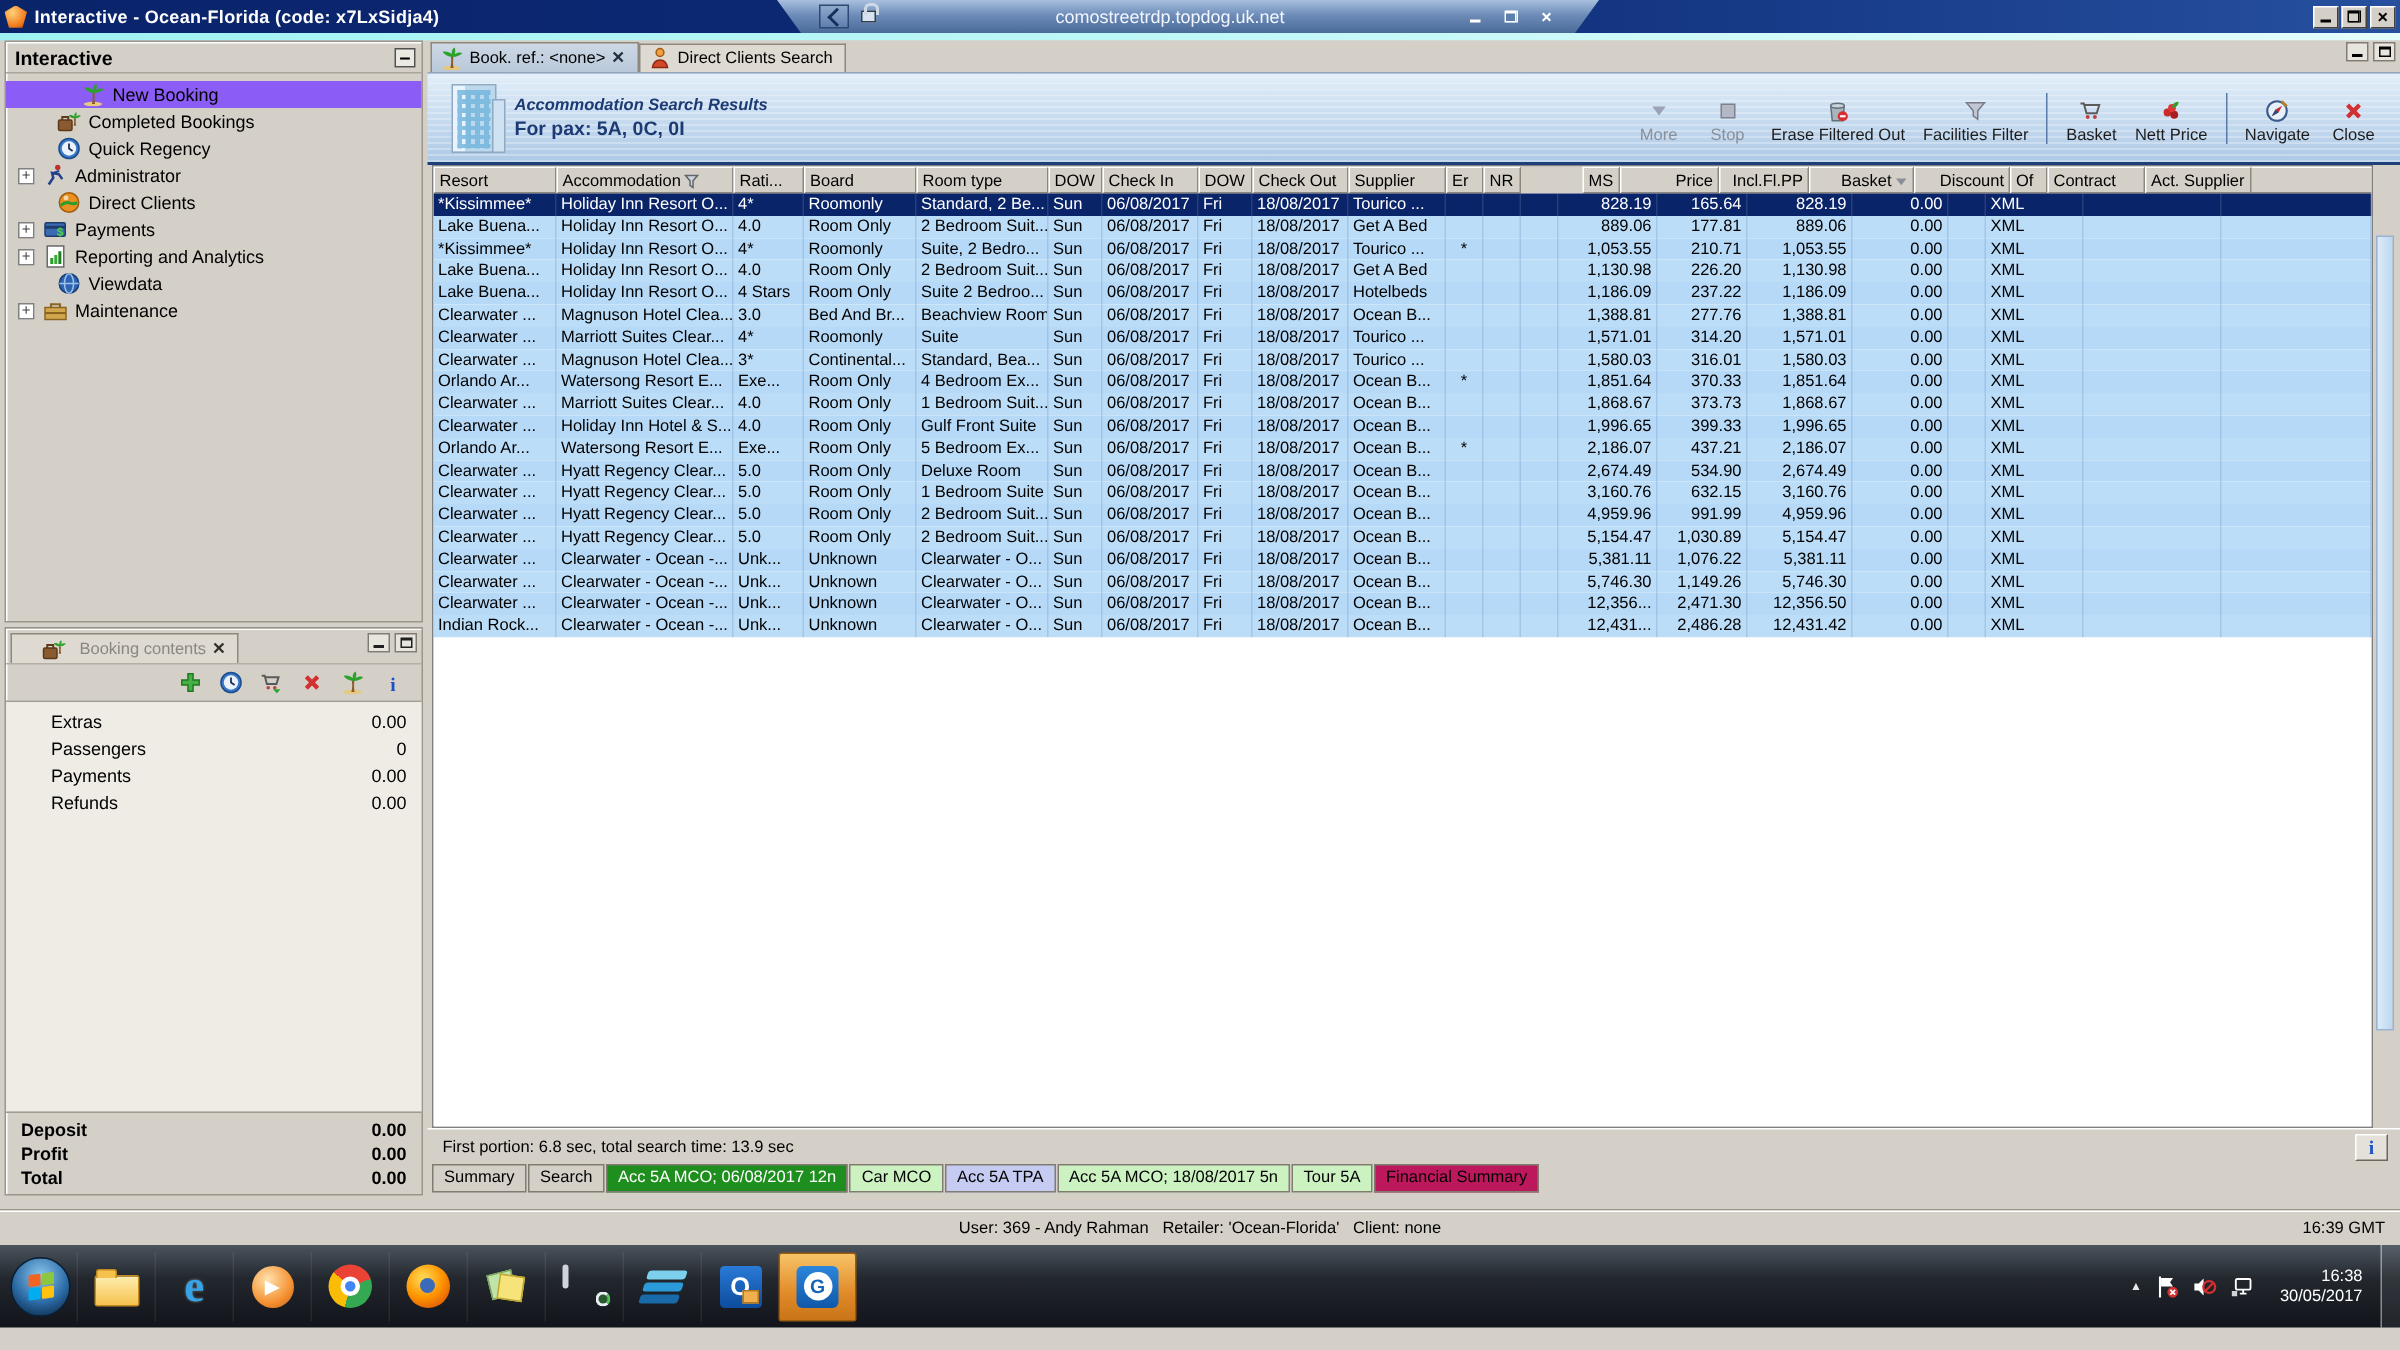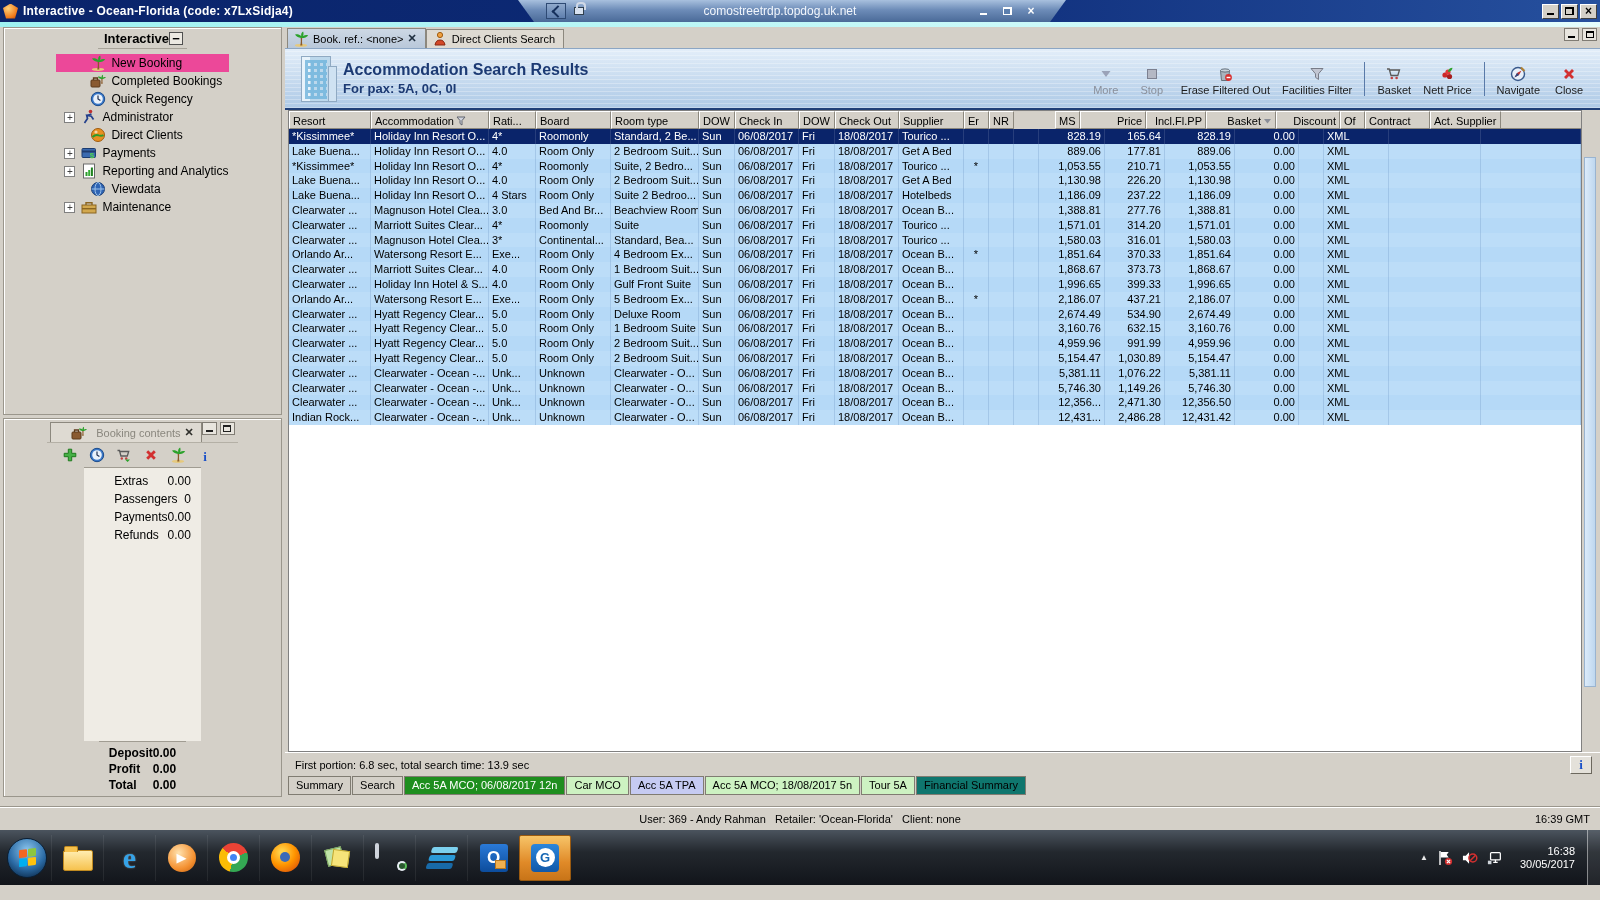--- a/index.html
+++ b/index.html
@@ -34,28 +34,28 @@
   .rdp-btn { display:flex; align-items:center; justify-content:center; width:14px; height:14px; }
 
   
   .menubar { height:15px; background:#c9f6f6; display:flex; align-items:center; padding-left:6px; gap:2px; }
   .menu-item { padding:0 9px; }
   .cyanstrip { height:5px; background:linear-gradient(90deg,#9df2f2,#e4fdfd); }
 
   
   .bodyrow { height:780px; display:flex; }
   .leftcol { width:283px; display:flex; flex-direction:column; padding:0 1px 10px 3px; }
-  .panel { border:1px solid #9a968c; background:#d4d0c8; box-shadow:inset 1px 1px 0 #fff;align-items:center; }
+  .panel { border:1px solid #9a968c; background:#d4d0c8; box-shadow:inset 1px 1px 0 #fff; }
 
   .ipanel { height:388px; display:flex; flex-direction:column; }
   .ipanel-hd { height:21px; display:flex; align-items:center; padding:0 4px 0 6px; font-weight:bold; font-size:13px; border-bottom:1px solid #a8a49a; }
   .collapse-btn { margin-left:auto; width:14px; height:13px; border:1px solid #505050; background:#ece9e2; display:flex; align-items:center; justify-content:center; font-weight:bold; line-height:9px; }
   .tree { padding-top:5px; }
   .tree-item { height:18px; display:flex; align-items:center; font-size:12px; }
-  .tree-item.selected { background:#ec4899; }
+  .tree-item.selected { background:#8b5cf6;padding-left:16px; }
   .expand-box { width:11px; height:11px; border:1px solid #808080; background:#fff; margin-left:8px; font-size:10px; line-height:9px; text-align:center; color:#404040; flex:none; }
   .expand-spacer { width:13px; margin-left:8px; flex:none; }
   .ticon { width:17px; height:16px; margin:0 5px 0 12px; flex:none; display:flex; align-items:center; justify-content:center; }
   .tree-item .ticon { margin-left:12px; }
   .tree-item.haschild .ticon { margin-left:5px; }
 
   .bpanel { flex:1; margin-top:3px; display:flex; flex-direction:column; }
   .bp-tabrow { height:24px; display:flex; align-items:flex-end; padding:2px 3px 0 3px; border-bottom:1px solid #b4b0a6; }
   .bp-tab { height:20px; background:#dedad2; border:1px solid #8c887e; border-bottom:none; display:flex; align-items:center; gap:4px; padding:0 7px; color:#8a877e; }
   .bp-tab .x { color:#30302c; font-weight:bold; font-size:11px; }
@@ -76,21 +76,21 @@
   .mtab.inactive { background:#dedad2; height:19px; }
   .mtab .x { font-weight:bold; color:#203040; }
   .panelbtns { margin-left:auto; display:flex; gap:3px; padding:1px 3px 0 0; align-self:flex-start; }
 
   .headerband { height:62px; background:linear-gradient(#e3eef9,#adc9e6); position:relative; display:flex; align-items:center; border-top:1px solid #8ca6c4; border-bottom:2px solid #1f3f78; }
   .headerband:before { content:''; position:absolute; inset:0; background:repeating-linear-gradient(0deg, rgba(255,255,255,.28) 0 1px, transparent 1px 4px); pointer-events:none; }
   .building { width:30px; height:46px; margin:0 12px 0 16px; background:linear-gradient(90deg,#e8f3fb 0 8px,#bcd8ec 8px); border:1px solid #8fa9c2; position:relative; flex:none; }
   .building:before { content:''; position:absolute; inset:3px 3px 2px 3px; background:repeating-linear-gradient(0deg,#6fb4dd 0 3px,transparent 3px 6px), repeating-linear-gradient(90deg,#6fb4dd 0 3px,transparent 3px 6px); opacity:.8; }
   .building:after { content:''; position:absolute; right:-7px; bottom:-1px; width:7px; height:34px; background:#cfe2f2; border:1px solid #8fa9c2; }
   .hb-titles { display:flex; flex-direction:column; gap:2px; z-index:1; }
-  .hb-title { font-size:16px; font-weight:bold; color:#1c3a73; }
+  .hb-title { font-size:11px; font-weight:bold; color:#1c3a73;font-style:italic; }
   .hb-sub { font-size:13px; font-weight:bold; color:#1c3a73; }
   .hb-toolbar { margin-left:auto; display:flex; align-items:center; gap:12px; padding-right:14px; z-index:1; }
   .tool-btn { display:flex; flex-direction:column; align-items:center; gap:2px; min-width:34px; }
   .tool-btn .tico { height:20px; display:flex; align-items:flex-end; justify-content:center; }
   .tool-btn .tlbl { font-size:11px; color:#1c1c1c; white-space:nowrap; }
   .tool-btn.disabled .tlbl { color:#8a8f9a; }
   .tool-sep { width:1px; height:34px; background:#5a7aa8; }
 
   .results-label { padding:5px 0 4px 6px; font-weight:bold; font-size:12px; }
 
@@ -112,21 +112,21 @@
   .right-strip { position:absolute; right:4px; top:130px; bottom:120px; width:12px; background:linear-gradient(90deg,#dcebfa,#bed7ef); border:1px solid #9ab4d0; }
 
   .portionstrip { height:24px; background:#d4d0c8; border-top:1px solid #fff; display:flex; align-items:center; padding:0 8px 0 10px; flex:none; }
   .ibtn { margin-left:auto; width:22px; height:18px; background:#e4e1da; border:1px solid; border-color:#fff #6c685e #6c685e #fff; display:flex; align-items:center; justify-content:center; font-weight:bold; color:#1a50c8; font-family:"Liberation Serif",serif; font-size:13px; }
 
   .btabs { height:21px; display:flex; gap:1px; padding-left:3px; margin-bottom:10px; flex:none; align-items:flex-start; }
   .btab { border:1px solid #807c72; padding:2px 7px 3px 7px; white-space:nowrap; background:#d4d0c8; }
   .btab.darkgreen { background:#1e8e1e; color:#fff; }
   .btab.lightgreen { background:#cdf2c2; }
   .btab.lavender { background:#c6cbf2; }
-  .btab.white { background:#0f766e; }
+  .btab.white { background:#be185d; }
 
   
   .statusbar { height:23px; background:#d4d0c8; border-top:1px solid #fff; box-shadow:0 -1px 0 #9a968c; display:flex; align-items:center; position:relative; flex:none; }
   .sb-text { position:absolute; left:0; right:0; text-align:center; white-space:pre; }
   .sb-time { margin-left:auto; padding-right:10px; z-index:1; }
 
   
   .taskbar { height:55px; background:linear-gradient(#4b545e,#23282e 40%,#11141a); display:flex; align-items:center; padding-left:3px; flex:none; }
   .orb { width:48px; height:46px; display:flex; align-items:center; justify-content:center; }
   .orb-circle { width:40px; height:40px; border-radius:50%; background:radial-gradient(circle at 50% 30%,#8cc6ee,#2c6ca6 55%,#0c2c4e 90%); border:1px solid #0a1e33; display:flex; align-items:center; justify-content:center; }

